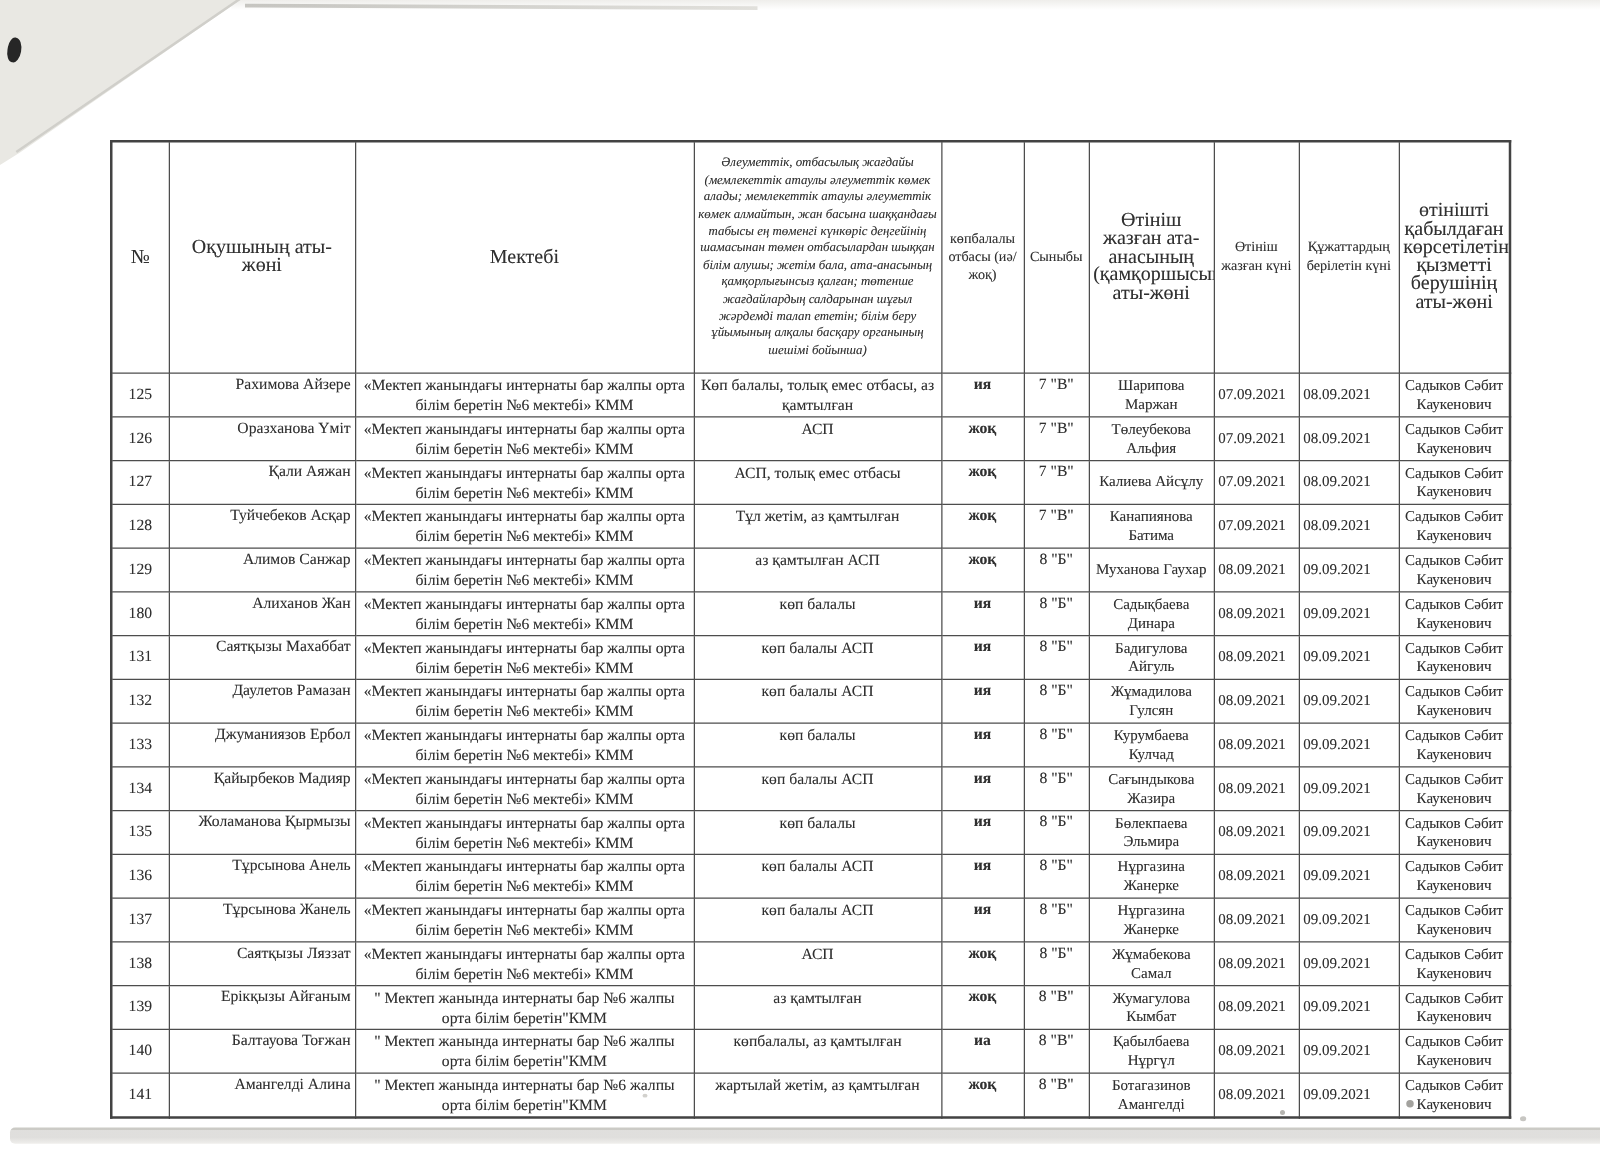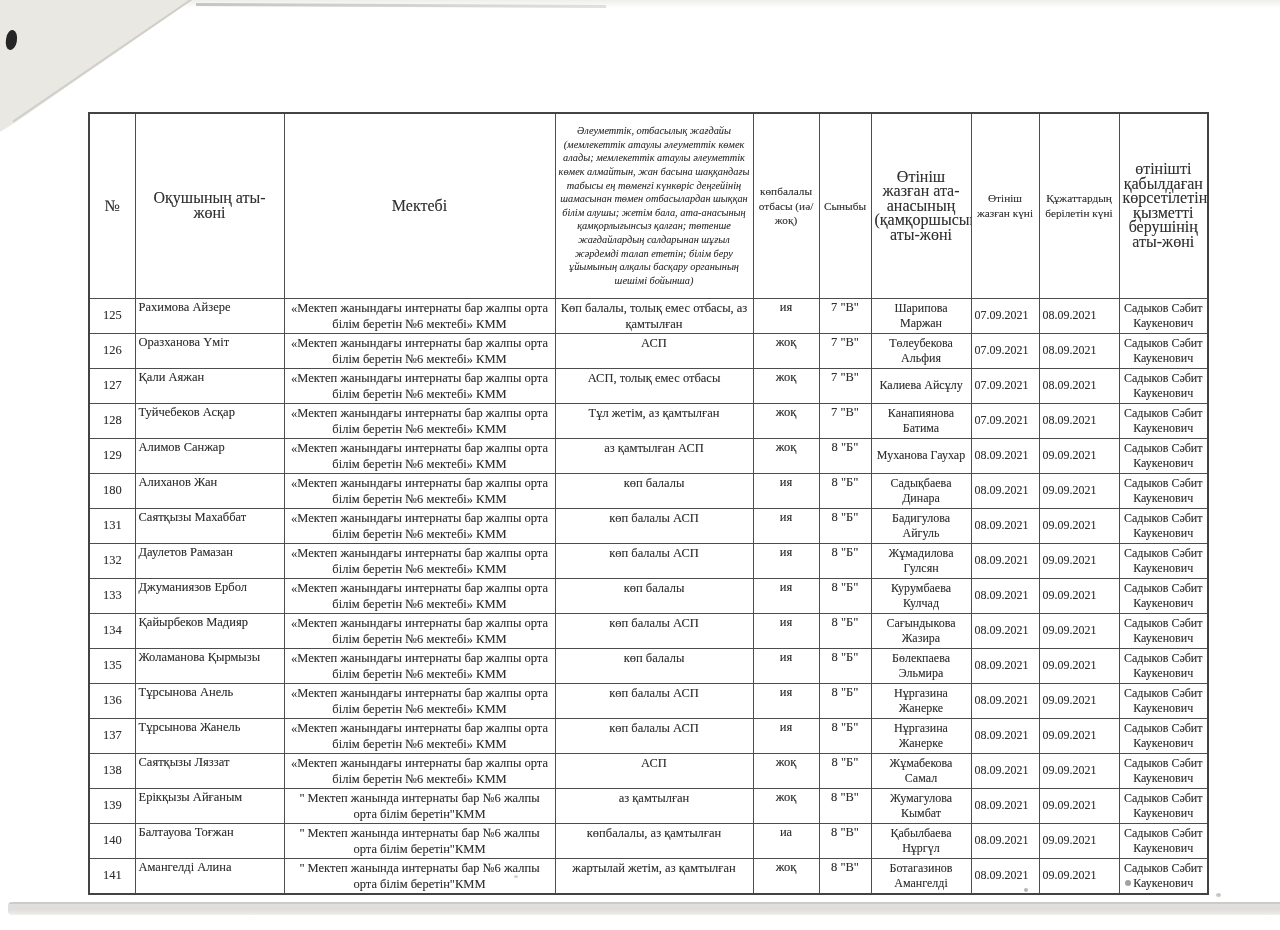--- a/index.html
+++ b/index.html
@@ -65,24 +65,24 @@
     overflow:hidden;
   }
   table.register{border:2px solid #434343;}
   tr.header-row{height:185px;}
   tr.data-row{height:33px;margin-top:48px;}
   th{font-weight:normal;vertical-align:middle;text-align:center;font-size:16px;line-height:14.5px;}
   th.social-h{font-size:10.3px;line-height:13.6px;padding:2px 2px;font-style:italic;}
   th.small-h{font-size:11.3px;}
   
   td.c0{text-align:center;vertical-align:middle;}
-  td.c1{text-align:left;vertical-align:top;padding-left:4px;padding-top:3px;}
+  td.c1{text-align:right;vertical-align:top;padding-left:4px;padding-top:3px;}
   td.c2{text-align:center;vertical-align:top;padding-left:4px;line-height:16px;}
   td.c3{text-align:center;vertical-align:top;line-height:16px;}
-  td.c4{text-align:center;vertical-align:top;padding-top:2px;}
+  td.c4{text-align:center;vertical-align:top;padding-top:2px;font-weight:bold;}
   td.c5{text-align:center;vertical-align:top;padding-top:2px;}
   td.c6{text-align:center;vertical-align:middle;line-height:14.5px;font-size:12px;}
   td.c7,td.c8{text-align:left;vertical-align:middle;font-size:12px;}
   td.c9{text-align:center;vertical-align:middle;line-height:14.5px;font-size:12px;}
 </style>
 </head>
 <body>
 
 <div class="scan-page">
 

